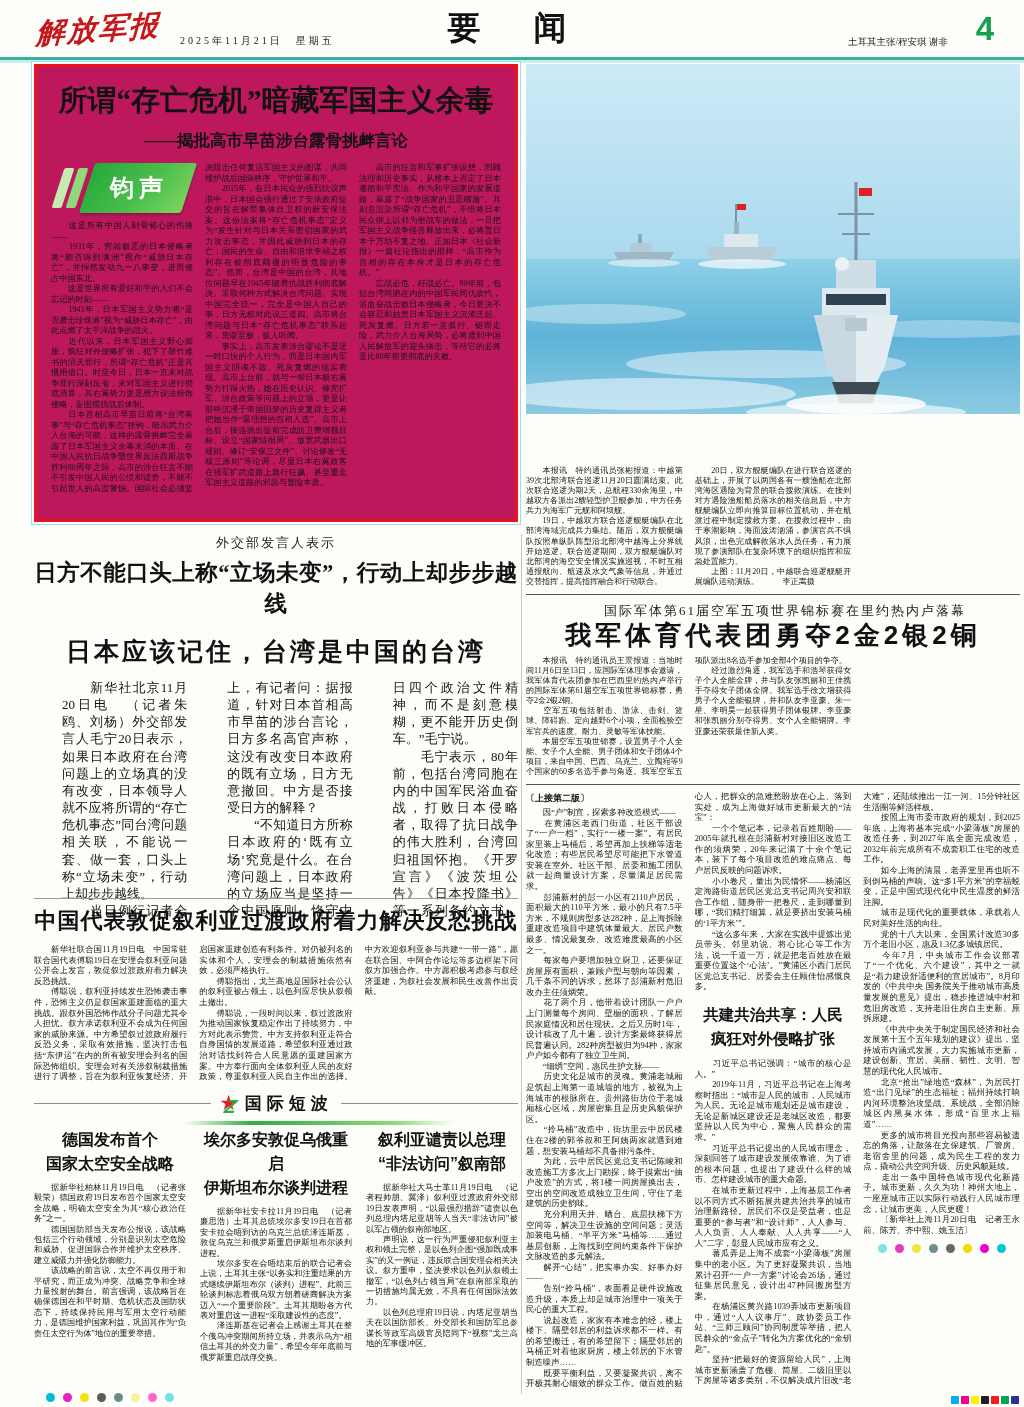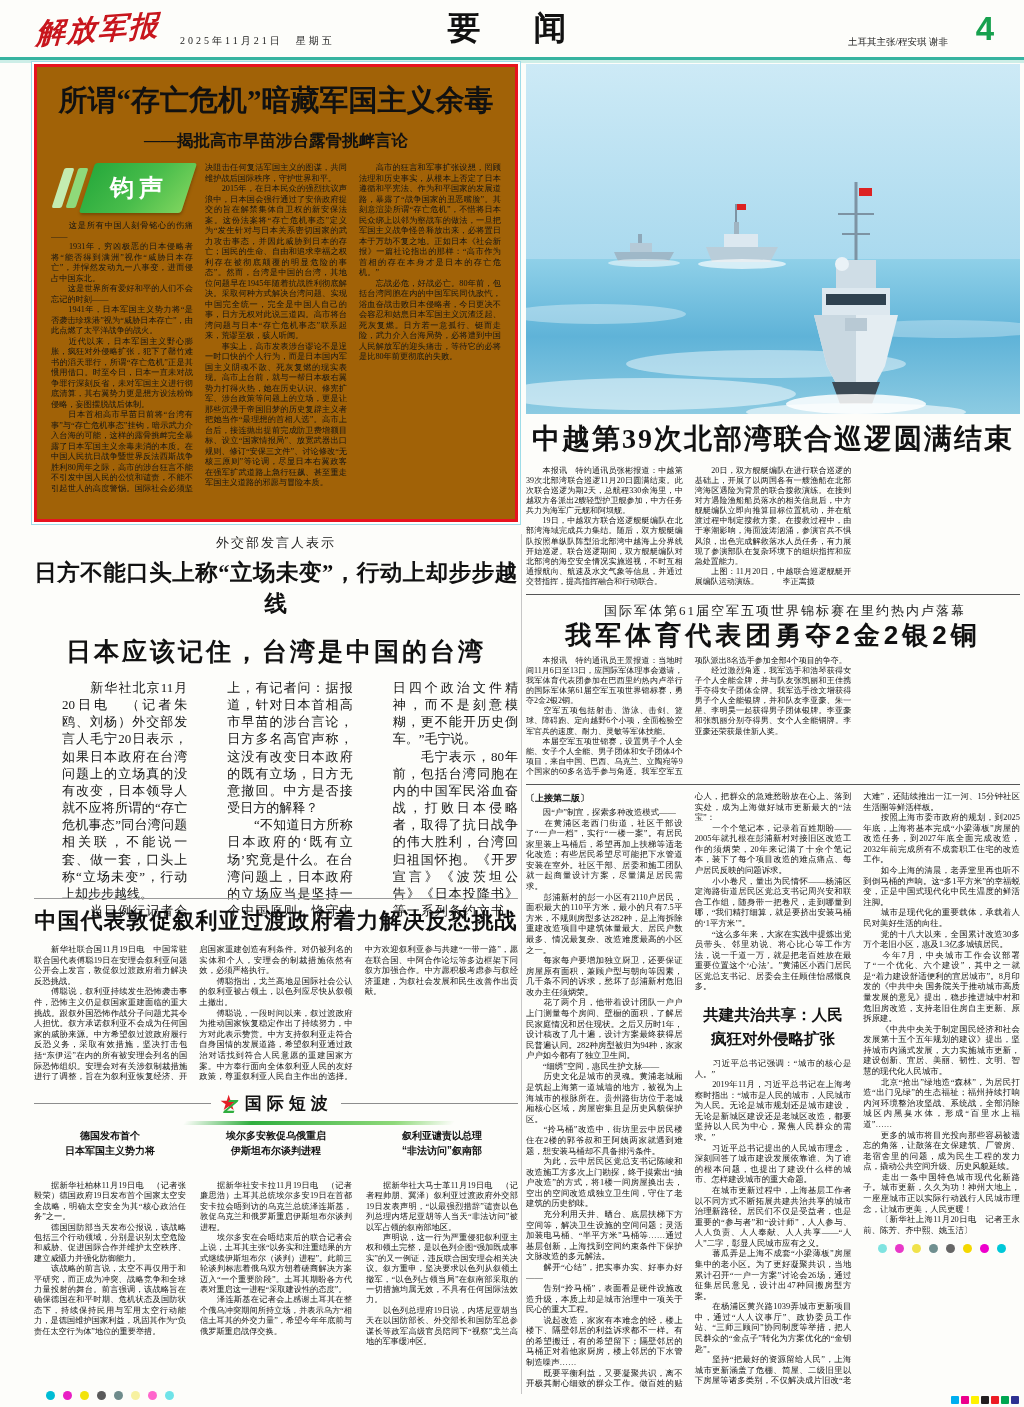--- a/index.html
+++ b/index.html
@@ -20,21 +20,21 @@
         box-shadow:0 3px 0 #cdeee7;}
 
   
   .flow{white-space:pre-wrap;text-align:justify;color:#141414;}
   .kicker{text-align:center;font-size:13px;letter-spacing:2px;color:#222;}
   .serif-h{font-family:"Liberation Serif",serif;font-weight:bold;text-align:center;}
   .sans-h{font-family:"Liberation Sans","DejaVu Sans",sans-serif;font-weight:bold;text-align:center;}
 
   
   .junsheng{position:absolute;left:34px;top:64px;width:484px;height:458px;box-sizing:border-box;
-        border:3px solid #e8131f;box-shadow:0 0 0 2px #fff,0 0 0 3px #9edce8;background:#a16207;
+        border:3px solid #e8131f;box-shadow:0 0 0 2px #fff,0 0 0 3px #9edce8;background:#be185d;
         padding:8px 14px;}
   .junsheng .hl{font-size:29px;margin-top:6px;}
   .junsheng .sub{font-size:16.5px;margin-top:9px;}
   .junsheng .body{margin-top:11px;height:332px;column-count:3;column-gap:12px;column-fill:auto;overflow:hidden;}
   .junsheng .flow{font-size:8.2px;line-height:1.28;}
   .badge{position:relative;height:50px;margin:0 2px 8px;break-inside:avoid;}
   .badge .s1,.badge .s2{position:absolute;top:5px;bottom:5px;width:10px;transform:skewX(-18deg);border-radius:2px;}
   .badge .s1{left:5px;background:#c4ecb0;}
   .badge .s2{left:19px;background:#8fd97a;}
   .badge .bg{position:absolute;left:34px;right:2px;top:0;bottom:0;transform:skewX(-18deg);border-radius:3px;
@@ -63,21 +63,21 @@
   .sh-line{flex:1;height:1px;background:#8d8d8d;}
   .star{color:#e31e25;font-size:21px;line-height:1;}
   .zmark{color:#2fae3e;font-weight:bold;font-size:19px;transform:skewX(-22deg);
         margin:8px 0 0 -21px;font-family:"Liberation Sans",sans-serif;}
   .shorts-title{font-size:17px;font-weight:bold;letter-spacing:5px;
         font-family:"Liberation Sans",sans-serif;}
   .swoosh{margin:3px 0 0 150px;width:270px;height:4px;transform:skewX(-38deg);
         background:linear-gradient(90deg,rgba(47,174,62,0),#2fae3e 25%,#8fd97a 78%,rgba(143,217,122,0));}
   .shorts-row{position:absolute;left:34px;top:1128px;width:484px;display:flex;gap:14px;}
   .shorts-item{flex:1;min-width:0;}
-  .sh-h{font-size:10px;line-height:1.5;min-height:46px;}
+  .sh-h{font-size:16px;line-height:1.5;min-height:46px;}
   .shorts-item .body{margin-top:7px;height:202px;overflow:hidden;}
   .shorts-item .flow{font-size:8.2px;line-height:1.27;}
 
   .dots{display:flex;gap:8px;margin-top:8px;justify-content:center;}
   .dot{width:9px;height:9px;border-radius:50%;display:inline-block;flex:0 0 auto;}
   .marks{position:absolute;right:5px;bottom:3px;gap:2px;margin:0;}
   .marks .dot{width:8px;height:8px;border-radius:1px;}
 
   
   .photo{position:absolute;left:526px;top:64px;width:494px;height:350px;overflow:hidden;background:#bfe3f2;}
@@ -181,21 +181,20 @@
         <polygon points="288,251 372,251 359,302 344,331 316,331 301,302" fill="#e4edf2"></polygon>
         <polygon points="288,251 330,251 330,331 316,331 301,302" fill="#c9d8e1"></polygon>
         <rect x="319" y="254" width="22" height="13" fill="#b8c9d4"></rect>
         <polygon points="306,318 354,318 346,340 314,340" fill="#3c4a55"></polygon>
         <ellipse cx="330" cy="340" rx="70" ry="10" fill="#ffffff" opacity="0.85"></ellipse>
         <ellipse cx="330" cy="348" rx="110" ry="9" fill="#ffffff" opacity="0.6"></ellipse>
       </g>
     </svg>
   </div>
 
-  <div class="patrol-h serif-h">中越第39次北部湾联合巡逻圆满结束</div>
   <div class="patrol-body">
     <div class="flow">　　本报讯　特约通讯员张彬报道：中越第39次北部湾联合巡逻11月20日圆满结束。此次联合巡逻为期2天，总航程330余海里，中越双方各派出2艘轻型护卫舰参加，中方任务兵力为海军广元舰和阿坝舰。
 　　19日，中越双方联合巡逻舰艇编队在北部湾海域完成兵力集结。随后，双方舰艇编队按照单纵队阵型沿北部湾中越海上分界线开始巡逻。联合巡逻期间，双方舰艇编队对北部湾的海空安全情况实施巡视，不时互相通报航向、航速及水文气象等信息，并通过交替指挥，提高指挥融合和行动联合。
 　　20日，双方舰艇编队在进行联合巡逻的基础上，开展了以两国各有一艘渔船在北部湾海区遇险为背景的联合搜救演练。在接到对方遇险渔船船员落水的相关信息后，中方舰艇编队立即向推算目标位置机动，并在航渡过程中制定搜救方案。在搜救过程中，由于寒潮影响，海面波涛汹涌，参演官兵不惧风浪，出色完成解救落水人员任务，有力展现了参演部队在复杂环境下的组织指挥和应急处置能力。
 　　上图：11月20日，中越联合巡逻舰艇开展编队运动演练。　　　李正嵩摄</div>
   </div>
 
   <div class="rule-r1"></div>
 
   <div class="sports-k kicker">国际军体第61届空军五项世界锦标赛在里约热内卢落幕</div>
@@ -298,21 +297,21 @@
       <span class="shorts-title">国际短波</span>
       <span class="sh-line"></span>
     </div>
     <div class="swoosh"></div>
   </div>
 
   <div class="shorts-row">
     <div class="shorts-item">
       <div class="sh-h sans-h">
         <span>德国发布首个</span><br>
-        <span>日本军国主义势力将</span>
+        <span>国家太空安全战略</span>
       </div>
       <div class="body">
           <div class="flow">　　据新华社柏林11月19日电　（记者张毅荣）德国政府19日发布首个国家太空安全战略，明确太空安全为其“核心政治任务”之一。
 　　德国国防部当天发布公报说，该战略包括三个行动领域，分别是识别太空危险和威胁、促进国际合作并维护太空秩序、建立威慑力并强化防御能力。
 　　该战略的前言说，太空不再仅用于和平研究，而正成为冲突、战略竞争和全球力量投射的舞台。前言强调，该战略旨在确保德国在和平时期、危机状态及国防状态下，持续保持民用与军用太空行动能力，是德国维护国家利益，巩固其作为“负责任太空行为体”地位的重要举措。</div>
         </div>
       <div class="dots">
           <span class="dot" style="background: rgb(0, 188, 212);"></span>
           <span class="dot" style="background: rgb(233, 30, 196);"></span>
           <span class="dot" style="background: rgb(242, 227, 12);"></span>

